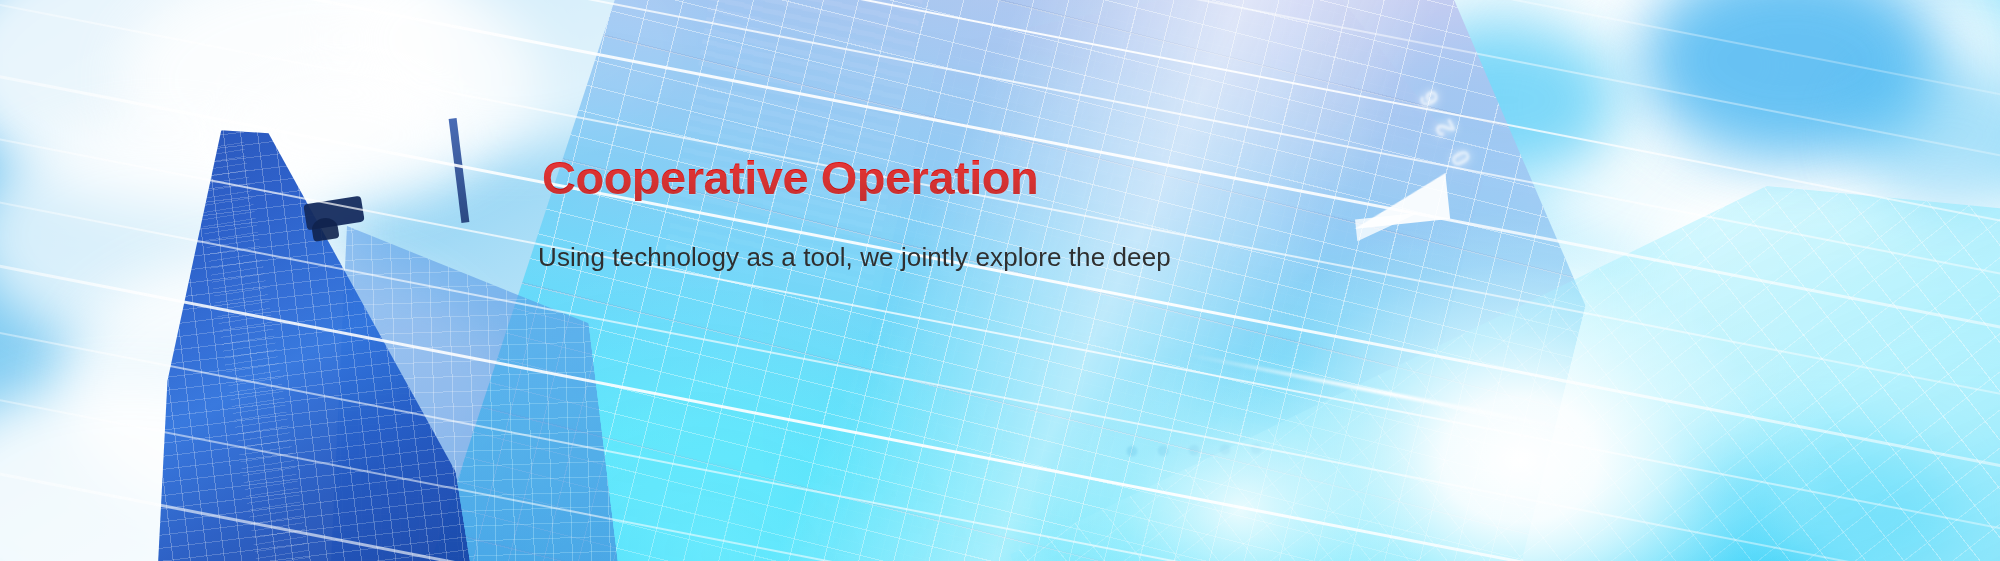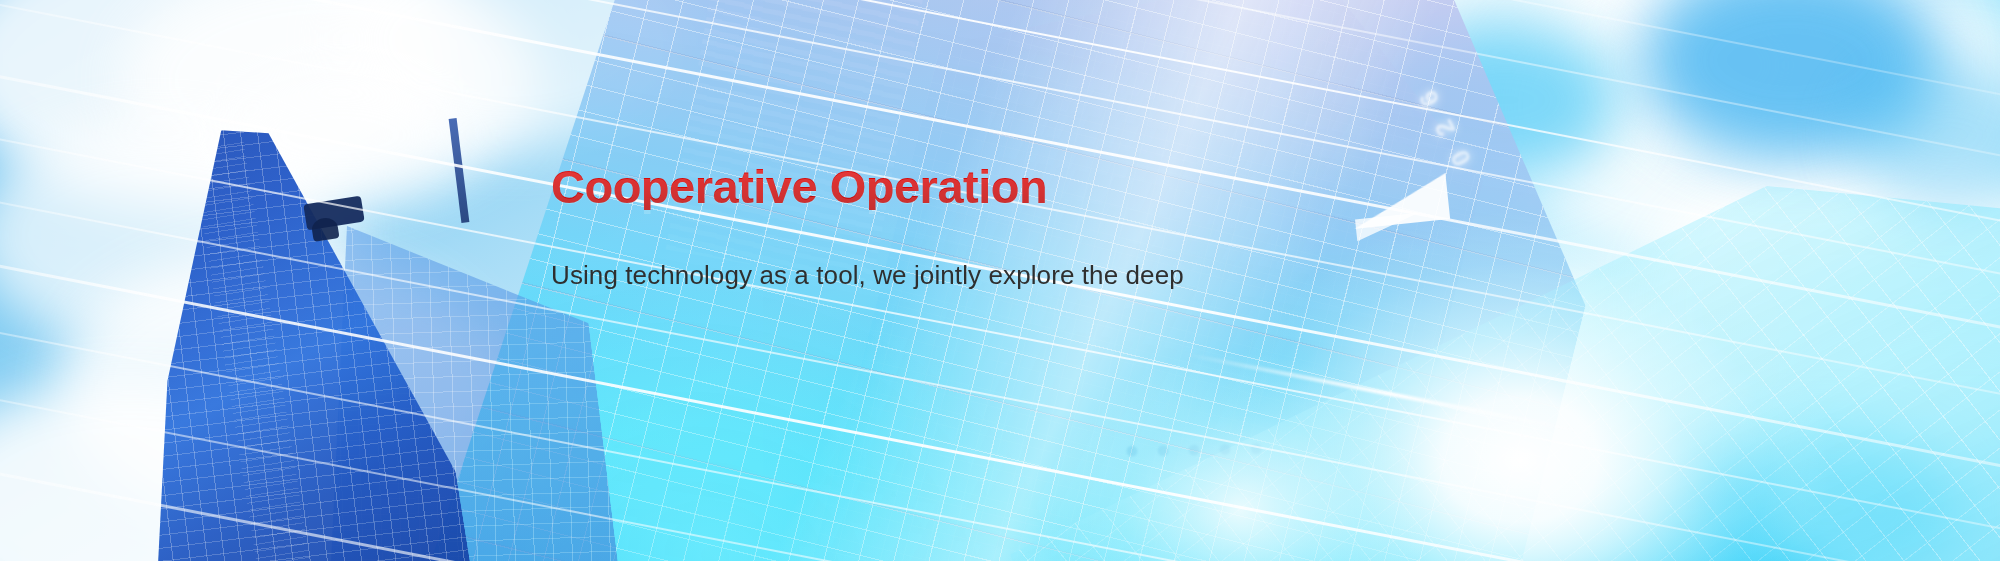--- a/index.html
+++ b/index.html
@@ -295,36 +295,36 @@
     transform:rotate(11deg); filter:blur(1px);
   }
 
   
   .copy{
     position:absolute;
     left:538px; top:150px;
     width:900px;
   }
   .headline{
-    margin:13px;
+    margin:4px;
     font-family:"Liberation Sans",sans-serif;
     font-weight:700;
     font-size:47px;
     line-height:1;
     letter-spacing:-0.5px;
     color:#cc0000;
     background:linear-gradient(180deg,#e41414 0%,#d40606 42%,#b80202 100%);
     -webkit-background-clip:text;
     background-clip:text;
     -webkit-text-fill-color:transparent;
     text-shadow:0 1px 0 rgba(255,255,255,.18);
     white-space:nowrap;
   }
   .sub{
-    margin:13px;
+    margin:0;
     padding-top:26px;
     font-family:"Liberation Sans",sans-serif;
     font-size:26px;
     line-height:2.05;
     color:#2f2f2f;
     letter-spacing:.1px;
     white-space:nowrap;
   }
   .sub .line{ display:block; }
   .sub .line.l2{ padding-left:4px; }

